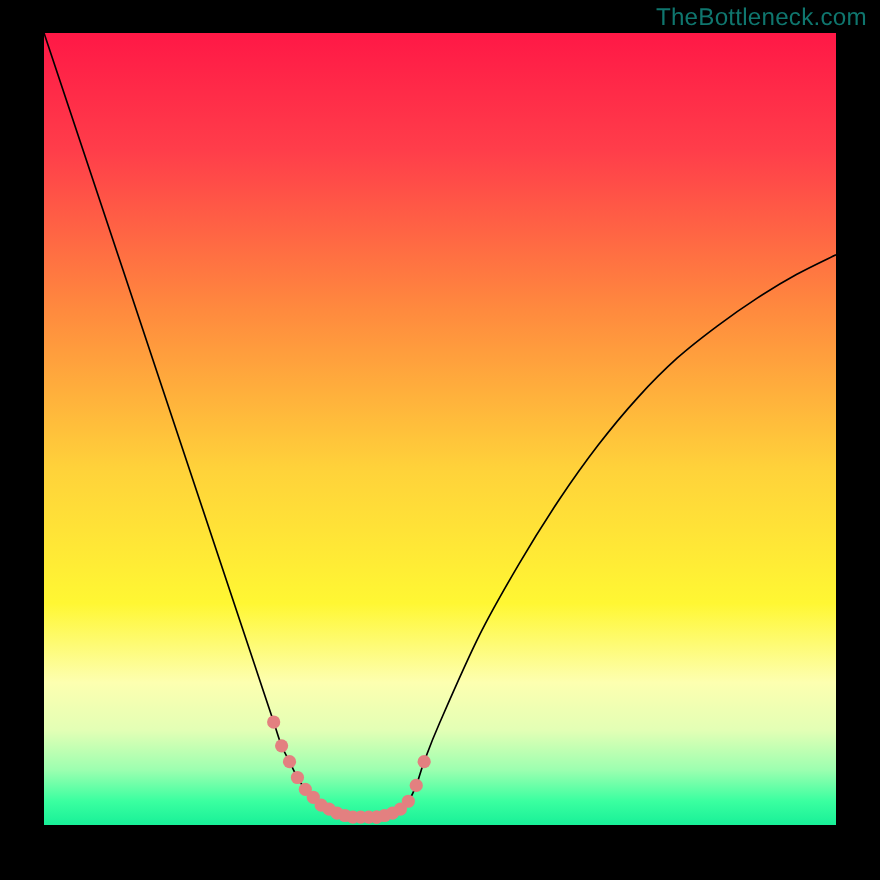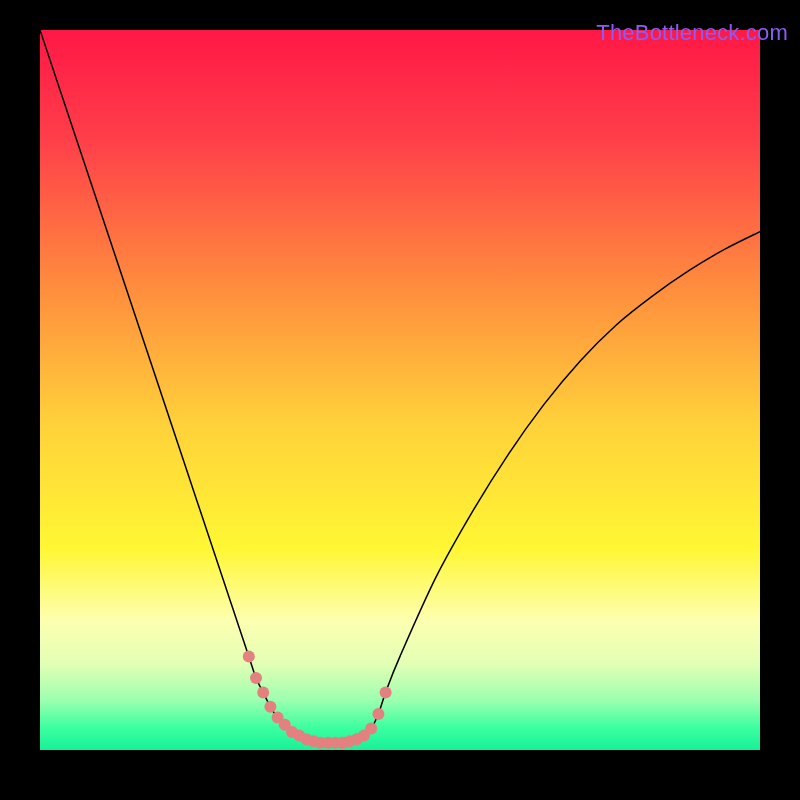--- a/index.html
+++ b/index.html
@@ -11,25 +11,25 @@
     overflow: hidden;
   }
   .container {
     position: relative;
     width: 800px;
     height: 800px;
     background: #000;
   }
   .watermark {
     position: absolute;
-    top: 20px;
+    top: 3px;
     right: 12px;
     font-family: Arial, Helvetica, sans-serif;
     font-size: 22px;
-    color: #8b5cf6;
+    color: #0f766e;
     letter-spacing: 0.2px;
     z-index: 5;
   }
   .plot {
     position: absolute;
     left: 40px;
     top: 30px;
     width: 720px;
     height: 720px;
   }

